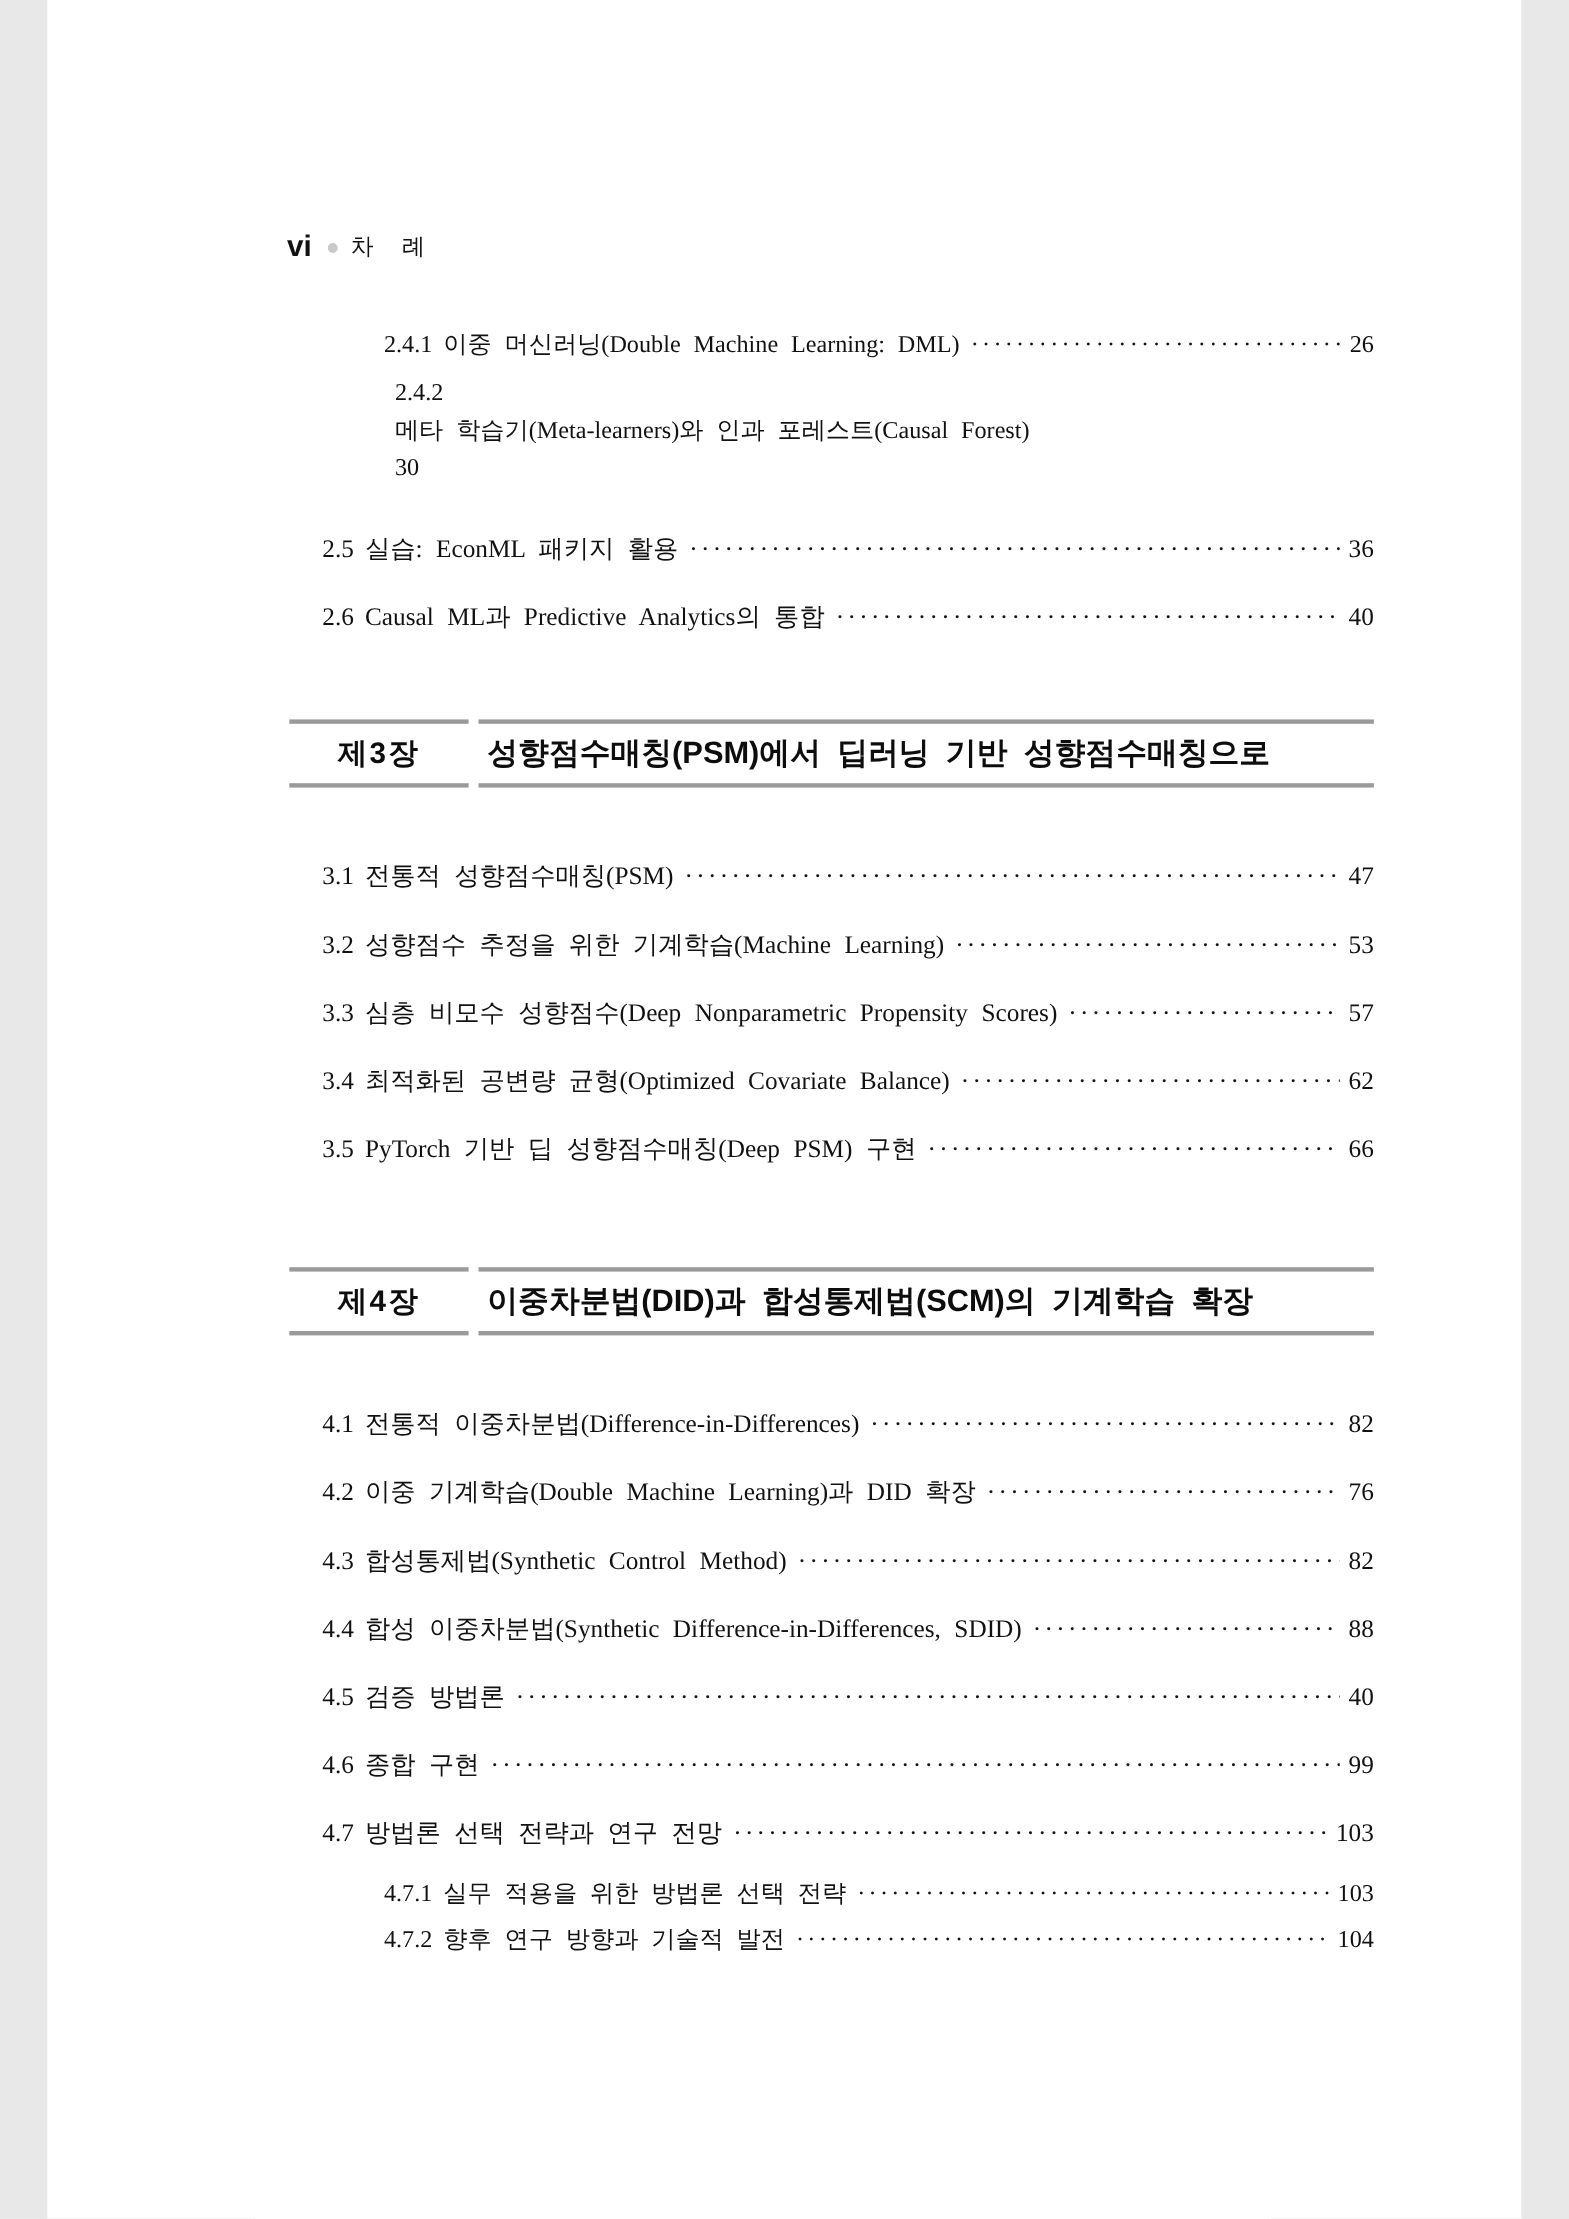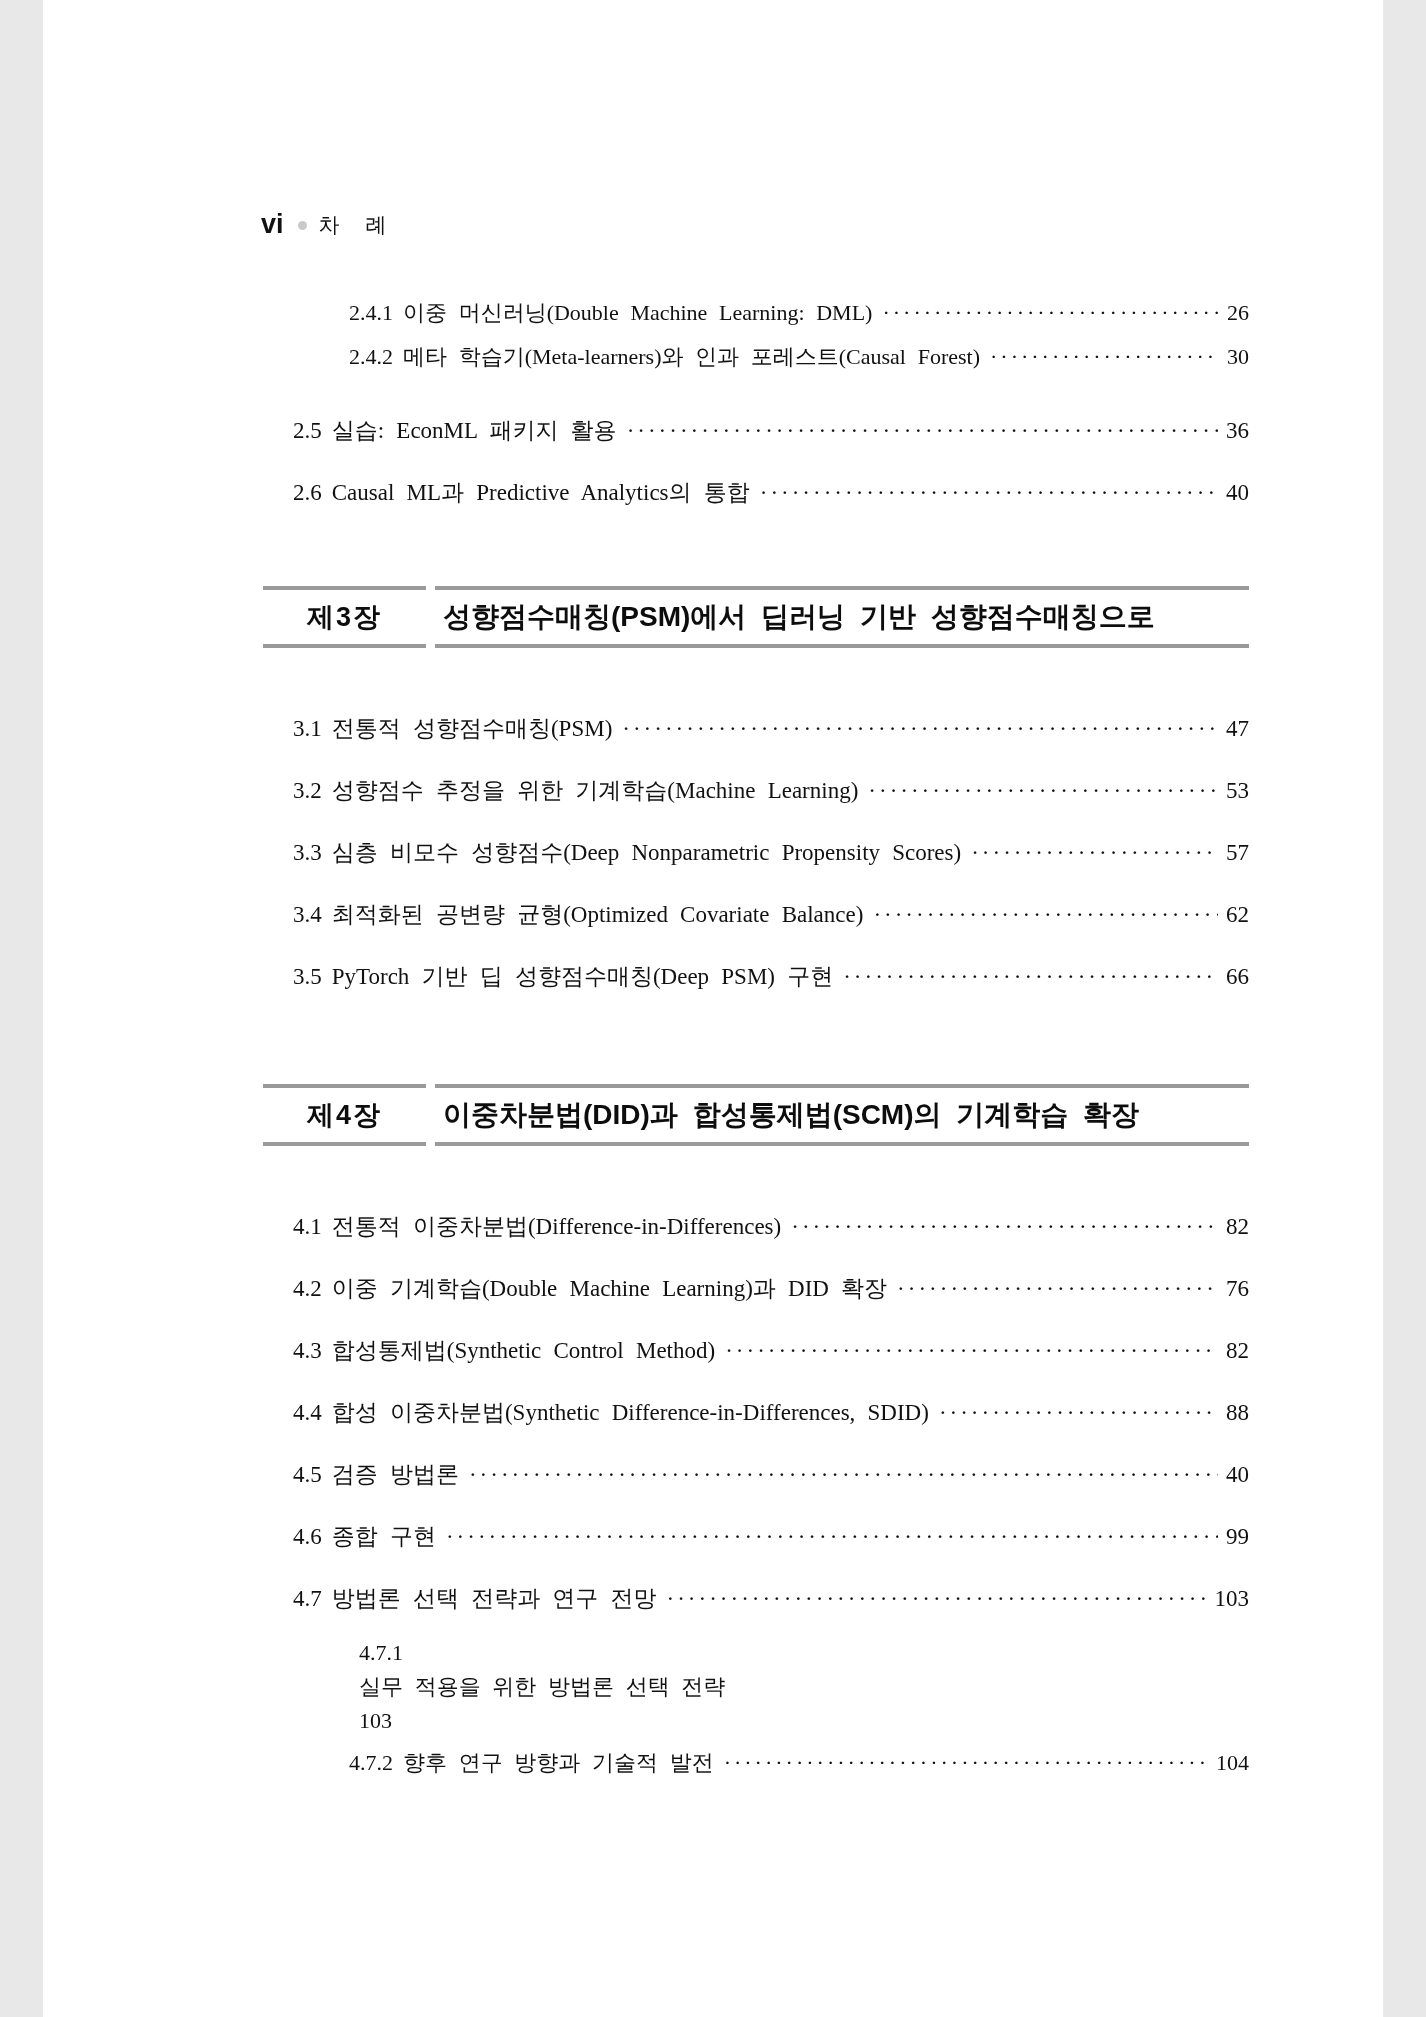--- a/index.html
+++ b/index.html
@@ -67,22 +67,22 @@
     min-width: 0;
     overflow: hidden;
     white-space: nowrap;
     letter-spacing: 3px;
     word-spacing: 0;
     margin: 0 8px 0 10px;
   }
   .entry .pageno { word-spacing: 0; }
 
   
-  .mt10 { margin-top: 10px; }
-  .mt20 { margin-top: 20px; flex-direction: column; }
+  .mt10 { margin-top: 10px; flex-direction: column; }
+  .mt20 { margin-top: 20px; }
   .mt28 { margin-top: 28px; }
   .mt40 { margin-top: 40px; }
   .mt64 { margin-top: 64px; }
   .mt8  { margin-top: 8px; }
 
   
   .chapter {
     display: flex;
     gap: 9px;
     margin-top: 76px;

